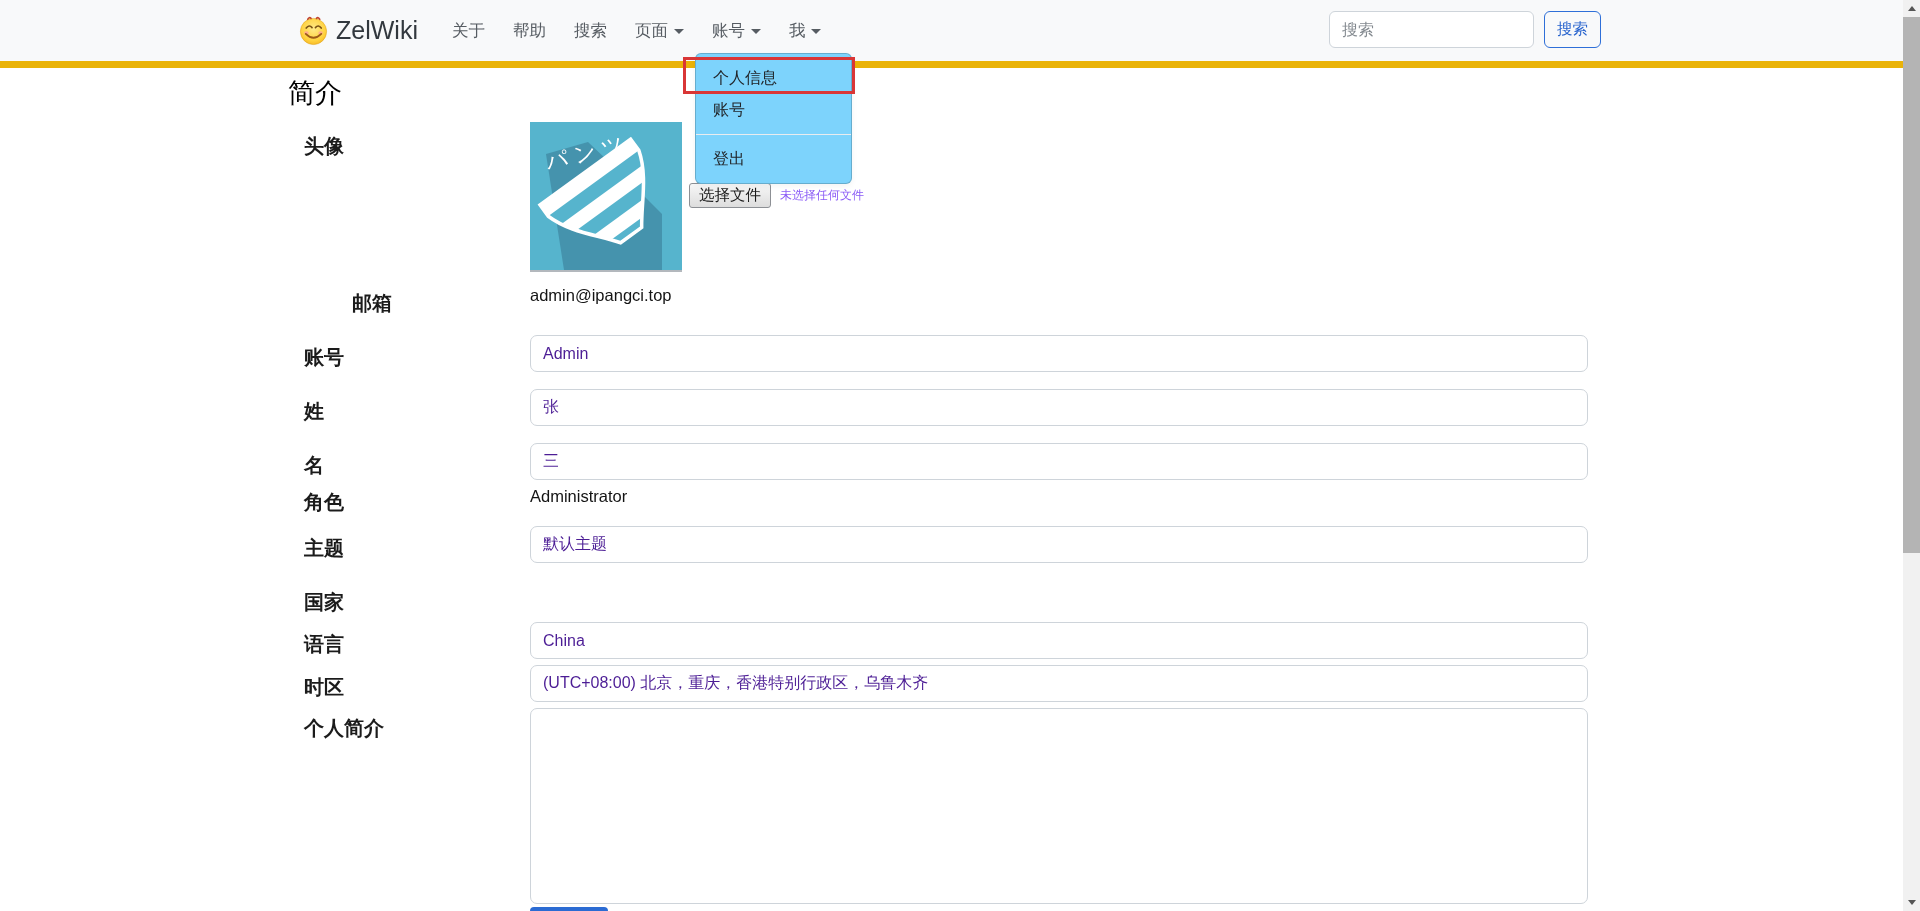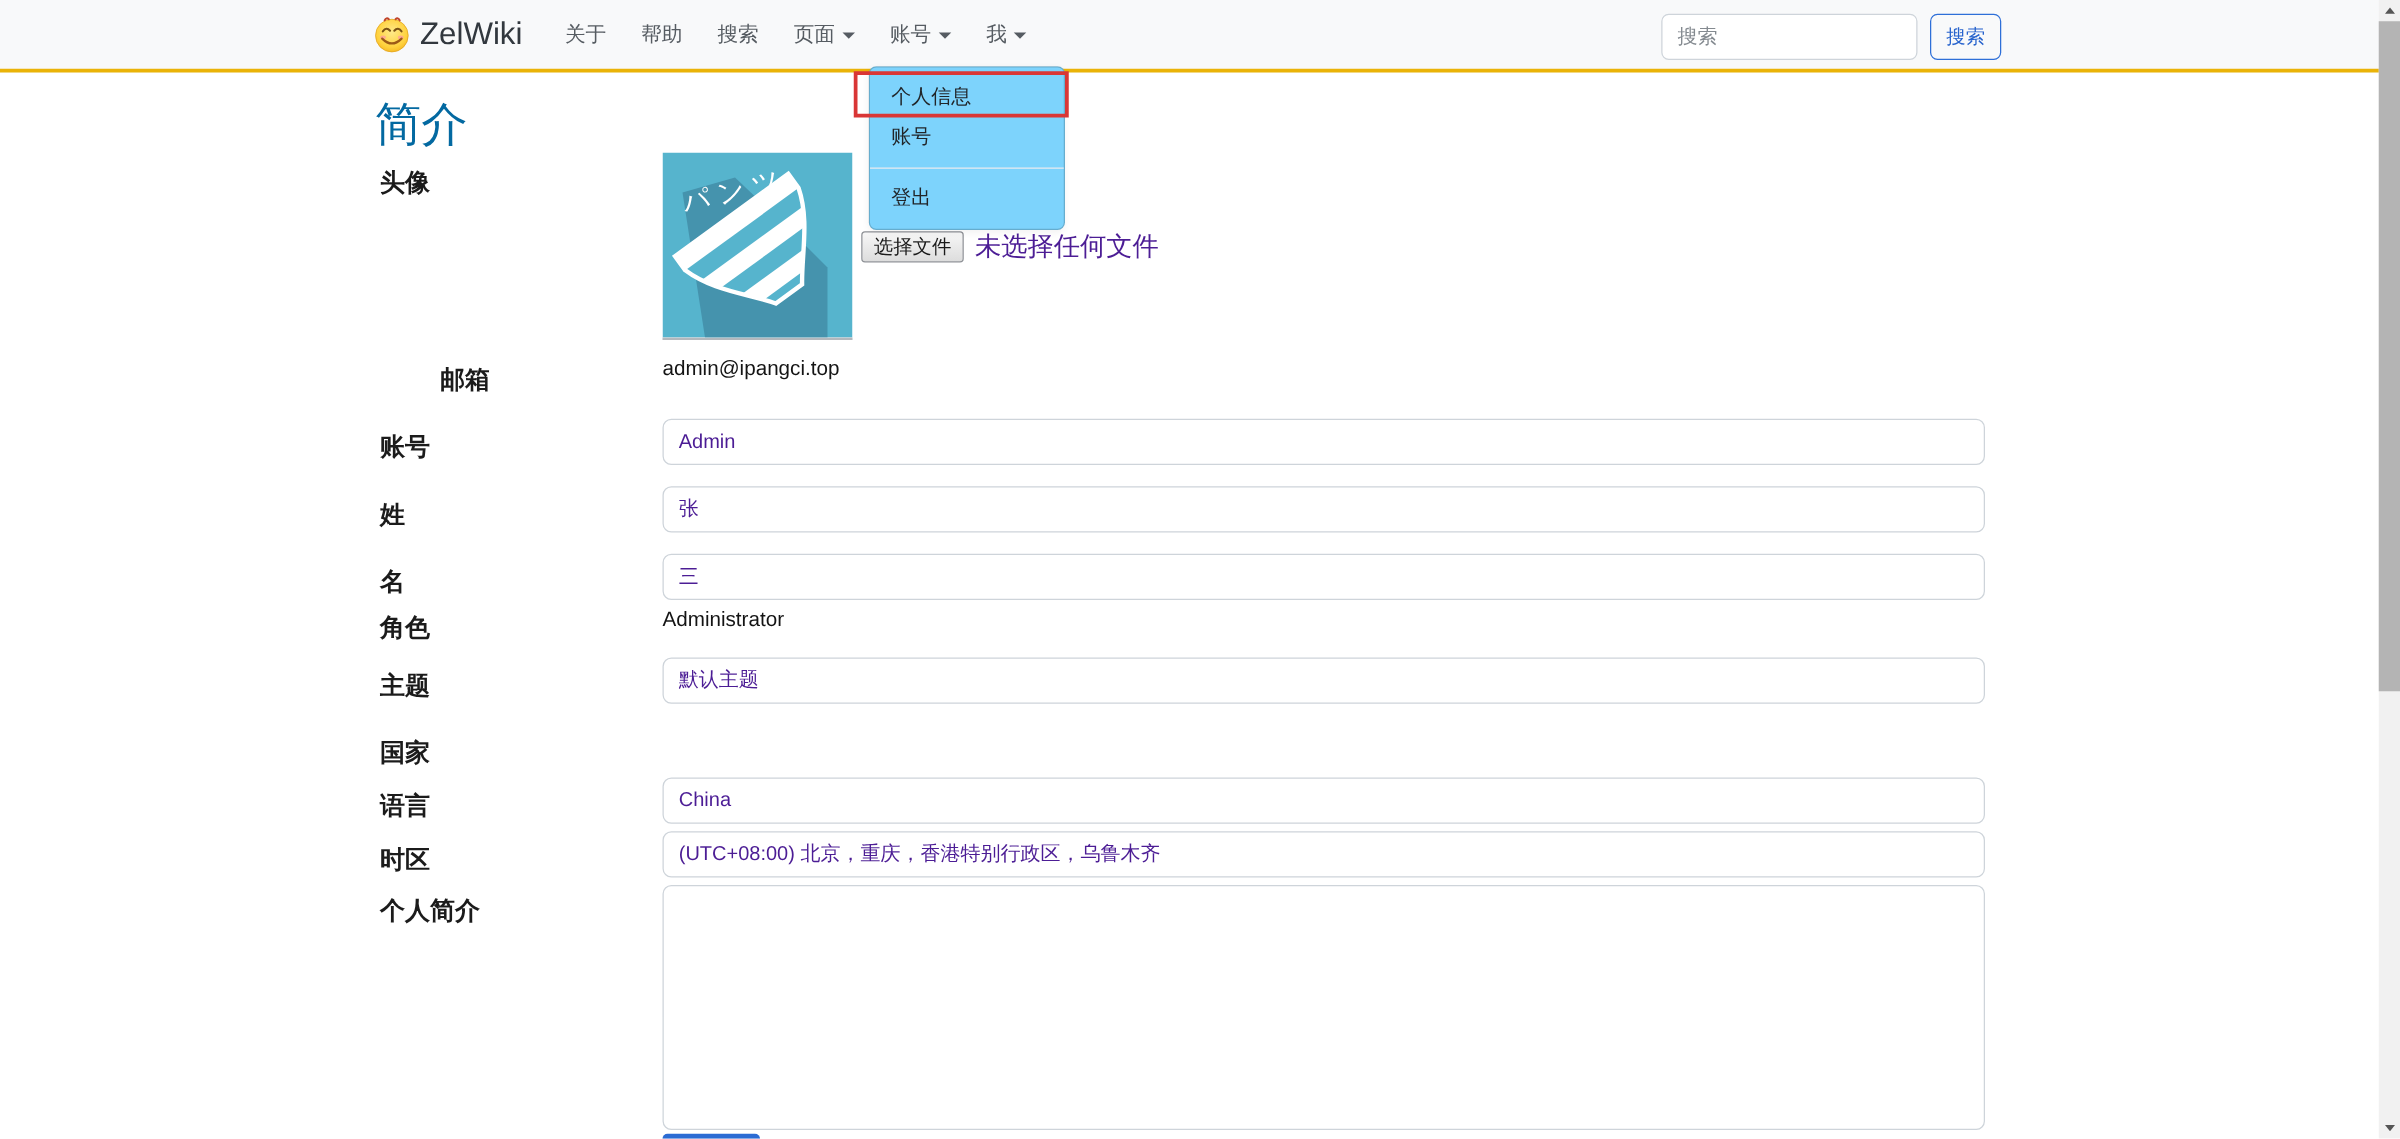--- a/index.html
+++ b/index.html
@@ -5,22 +5,22 @@
   * { box-sizing: border-box; }
   html,body { margin:0; padding:0; }
   body {
     font-family: "Liberation Sans", "DejaVu Sans", sans-serif;
     color:#212529; background:#fff;
   }
   .viewport { position:relative; width:1920px; height:911px; overflow:hidden; background:#fff; }
 
   
   .navbar {
-    position:absolute; top:0; left:0; width:1920px; height:58px;
-    background:#f8f9fa; border-bottom:3px solid #eab308;
+    position:absolute; top:0; left:0; width:1920px; height:68px;
+    background:#f8f9fa; border-bottom:7px solid #eab308;
     display:flex; align-items:center; padding-left:298px;
   }
   .brand { display:flex; align-items:center; gap:7px; margin-right:20px; cursor:pointer; }
   .brand-text { font-size:25px; color:#32383e; }
   .nav-link {
     font-size:16.5px; color:#565c62; padding:8px 10px; margin:0 4px; cursor:pointer; white-space:nowrap;
   }
   .caret {
     display:inline-block; width:0; height:0; margin-left:6px; vertical-align:2px;
     border-left:5px solid transparent; border-right:5px solid transparent; border-top:5px solid #565c62;
@@ -45,40 +45,40 @@
     box-shadow:0 2px 6px rgba(0,0,0,.05);
   }
   .dropdown-item { font-size:16px; color:#212529; padding:5px 17px; line-height:22px; cursor:pointer; }
   .dropdown-divider { border-top:1px solid #e9ecef; margin:8px 0; }
   .red-box {
     position:absolute; left:683px; top:57px; width:172px; height:37px;
     border:3px solid #d93636; z-index:11; pointer-events:none;
   }
 
   
-  .page-title { position:absolute; left:300px; top:75px; font-size:37px; font-weight:500; color:#0369a1; }
+  .page-title { position:absolute; left:288px; top:75px; font-size:27px; font-weight:500; color:#000000; }
   .row-label { position:absolute; left:304px; font-size:20px; font-weight:700; color:#1b1b1b; white-space:nowrap; }
   .static-value { position:absolute; left:530px; font-size:16.5px; color:#141414; }
   .form-input {
     position:absolute; left:530px; width:1058px; height:37px;
     border:1px solid #ced4da; border-radius:7px; padding:0 12px; font-size:16px; color:#4c1d95;
     font-family:inherit; background:#fff; outline:none;
   }
   .bio-textarea {
     position:absolute; left:530px; top:708px; width:1058px; height:196px;
     border:1px solid #ced4da; border-radius:7px; padding:8px 12px; font-size:16px;
     font-family:inherit; resize:none; outline:none;
   }
   .avatar-wrap { position:absolute; left:530px; top:122px; width:152px; height:150px; border-bottom:2px solid #b3b8bd; }
   .file-row { position:absolute; left:689px; top:183px; display:flex; align-items:center; }
   .file-btn {
     height:25px; padding:0 9px; font-size:15.5px; font-family:inherit; color:#1b1b1b;
     background:linear-gradient(#f7f7f7,#dddddd); border:1px solid #8d9095; border-radius:3px; cursor:pointer;
   }
-  .file-status { margin-left:9px; font-size:21px; color:#4c1d95; }
+  .file-status { margin-left:9px; font-size:12px; color:#8b5cf6; }
   .save-partial {
     position:absolute; left:530px; top:907px; width:78px; height:10px;
     background:#2b6bd3; border-radius:4px 4px 0 0; cursor:pointer;
   }
 
   
   .scrollbar { position:absolute; right:0; top:0; width:17px; height:911px; background:#f1f1f1; }
   .sb-btn { position:absolute; left:0; width:17px; height:17px; display:flex; align-items:center; justify-content:center; cursor:pointer; }
   .sb-up { top:0; } .sb-down { bottom:0; }
   .tri-up { width:0; height:0; border-left:4px solid transparent; border-right:4px solid transparent; border-bottom:5px solid #555; }

